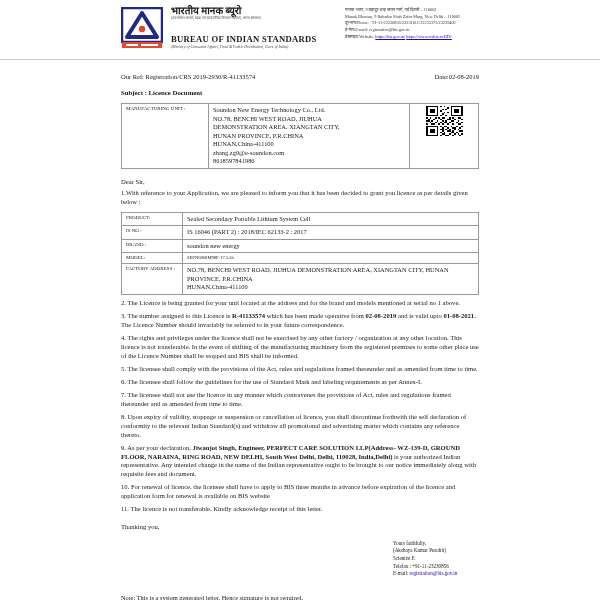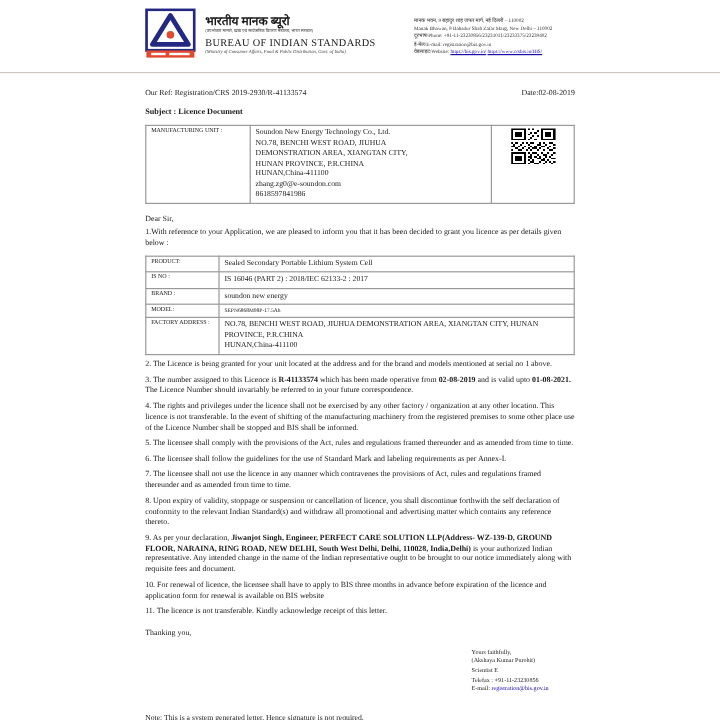--- a/index.html
+++ b/index.html
@@ -8,26 +8,26 @@
     width:600px;height:600px;
     background:#ffffff;
     font-family:"Liberation Serif", serif;
     color:#1a1a1a;
     overflow:hidden;
     box-sizing:border-box;
     padding-top:5px;
   }
   .content{width:358px;margin:0 auto;}
   
-  .hdr{display:flex;align-items:center;gap:6px;}
+  .hdr{display:flex;align-items:flex-start;gap:6px;}
   .hdr-logo{flex:0 0 44px;padding-top:2px;}
   .hdr-center{flex:0 0 168px;}
   .org-hindi{font-weight:bold;font-size:10px;line-height:1.1;}
   .org-hindi-sub{font-size:3.6px;color:#444;line-height:1.3;}
-  .org-en{font-weight:normal;font-size:8.6px;letter-spacing:.3px;line-height:1.15;margin-top:2px;}
+  .org-en{font-weight:bold;font-size:8.6px;letter-spacing:.3px;line-height:1.15;margin-top:14px;}
   .org-en-sub{font-size:3.9px;font-style:italic;color:#444;line-height:1.3;}
   .hdr-right{flex:1;font-size:4.3px;line-height:1.55;color:#333;padding-top:2px;}
   .hdr-right a{color:#1a0dab;text-decoration:underline;}
   .hdr-rule{border:0;border-top:1px solid #cfc8c2;margin:6px 0 0 0;width:600px;position:relative;left:-121px;}
   
   .refrow{display:flex;justify-content:space-between;margin-top:13px;font-size:6.5px;}
   .subject{margin-top:9px;font-weight:bold;font-size:6.8px;}
   
   table{border-collapse:collapse;width:100%;}
   td{border:1px solid #999;padding:2px 4px;vertical-align:top;}

